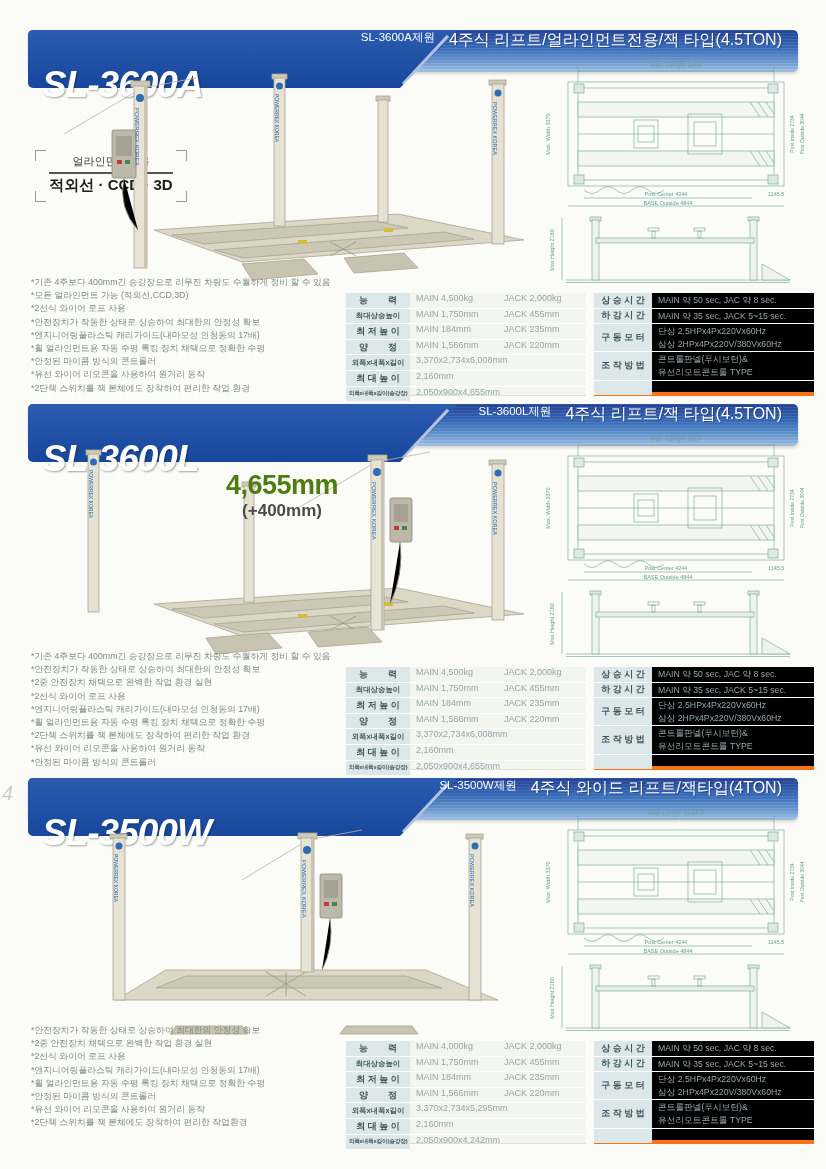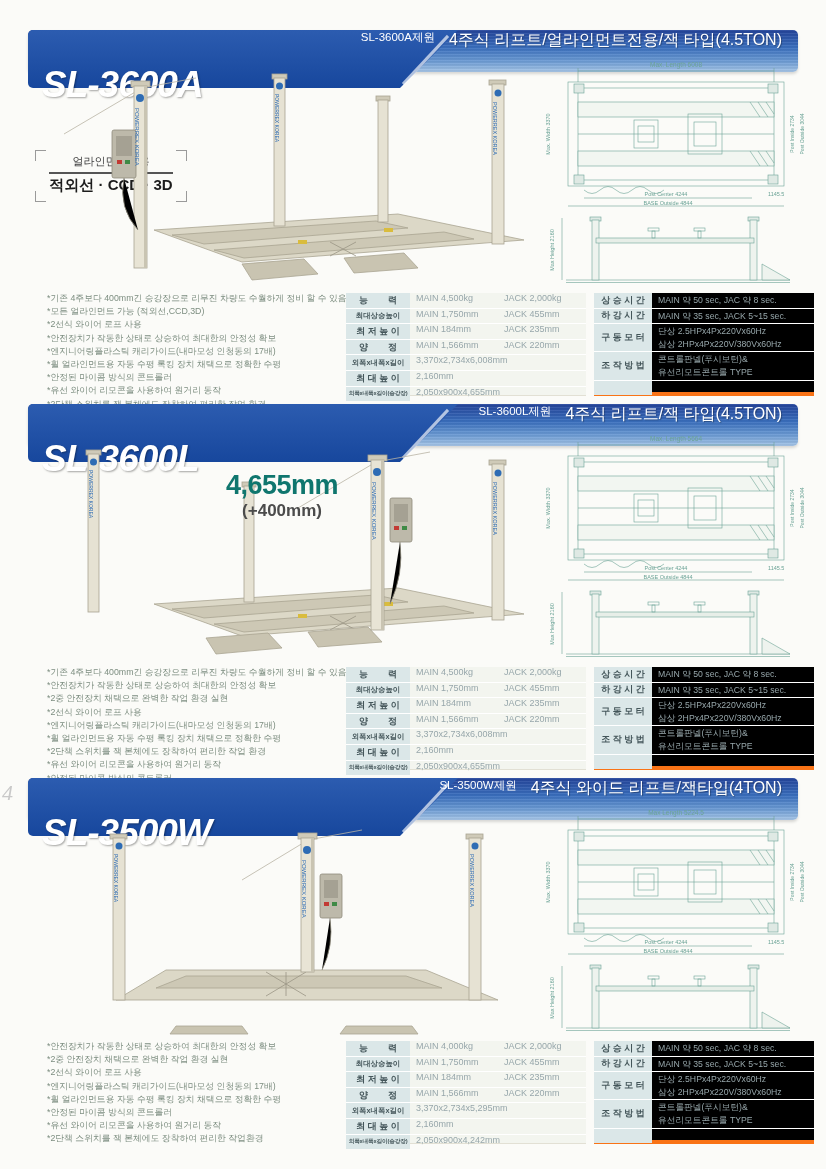--- a/index.html
+++ b/index.html
@@ -35,24 +35,24 @@
   .badge .c-br{right:0;bottom:0;border-left:none;border-top:none;}
   .badge-top{position:absolute;left:0;top:4px;width:100%;text-align:center;
     font-size:11px;color:#3c3c3c;}
   .badge-line{position:absolute;left:14px;top:22px;width:124px;height:1.5px;background:#555;}
   .badge-bottom{position:absolute;left:0;top:26px;width:100%;text-align:center;
     font-size:15px;font-weight:bold;color:#1c1c1c;white-space:nowrap;}
   
   .photo{position:absolute;left:18px;top:42px;width:500px;height:220px;}
   .tdraw{position:absolute;left:510px;top:28px;width:278px;height:234px;}
   .overlay{position:absolute;left:198px;top:66px;text-align:center;}
-  .ov-big{font-size:27px;font-weight:bold;color:#0f766e;letter-spacing:-0.5px;}
+  .ov-big{font-size:27px;font-weight:bold;color:#4d7c0f;letter-spacing:-0.5px;}
   .ov-small{font-size:17px;font-weight:bold;color:#4b4b4b;}
   
-  .features{position:absolute;left:3px;top:246px;width:320px;margin:16px;padding:0;
+  .features{position:absolute;left:3px;top:246px;width:320px;margin:0;padding:0;
     list-style:none;}
   .feat{font-size:8.8px;line-height:13.2px;color:#7d8e80;white-space:nowrap;}
   
   .spec{position:absolute;left:318px;top:263px;width:468px;height:103px;
     display:flex;gap:8px;}
   .spec-l{width:240px;background:#f3f5ef;border-bottom:1px solid #e2e0d4;}
   .srow{display:flex;height:14.6px;border-bottom:1px solid #fff;}
   .srow:last-child{border-bottom:none;}
   .sl{width:64px;background:#dbe7e8;display:flex;align-items:center;
     justify-content:center;font-size:9px;font-weight:bold;color:#44565a;

